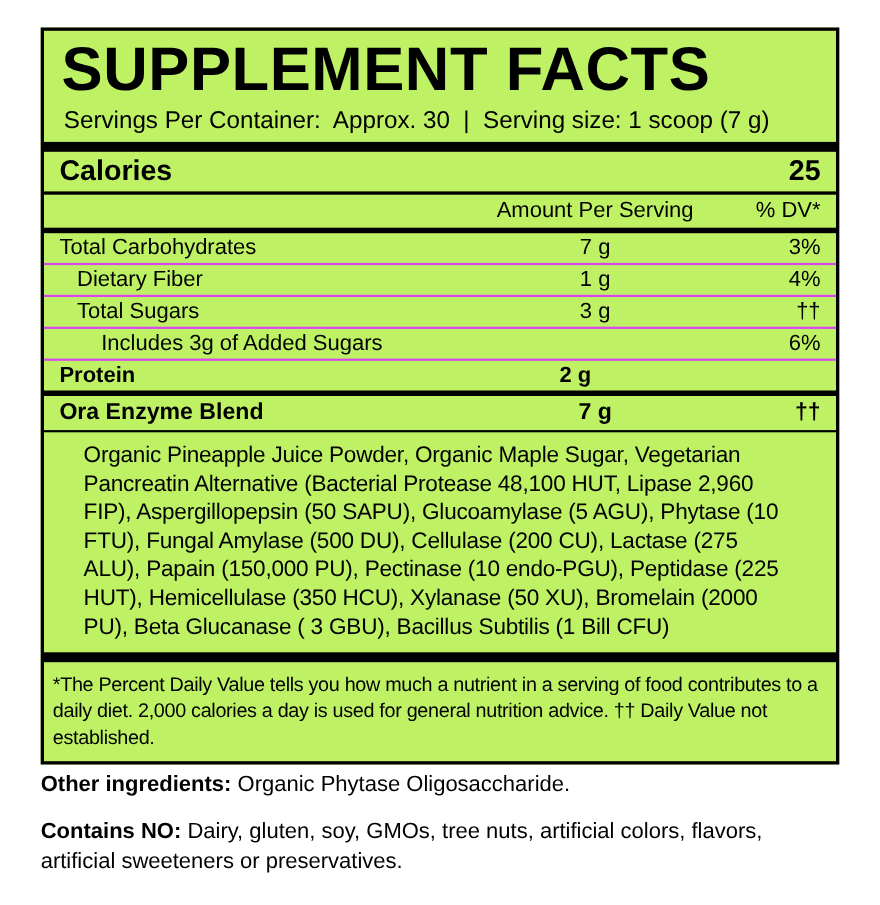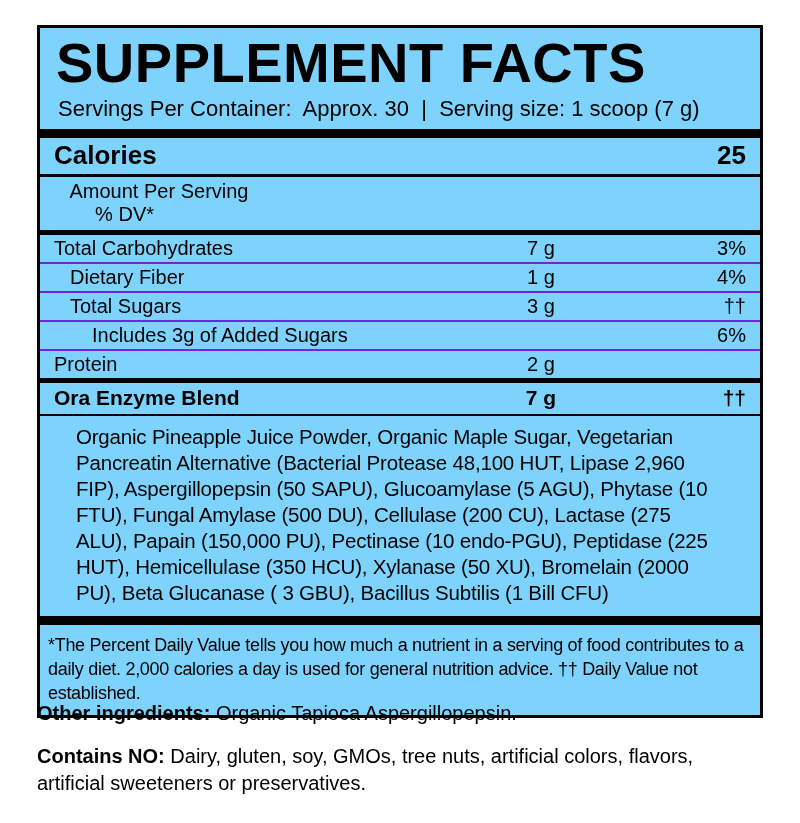--- a/index.html
+++ b/index.html
@@ -16,21 +16,21 @@
     background: #ffffff;
     overflow: hidden;
   }
   .label-box {
     position: absolute;
     left: 37px;
     top: 25px;
     width: 726px;
     box-sizing: border-box;
     border: 3px solid #000000;
-    background: #7dd3fc;
+    background: #bef264;
   }
   .header {
     padding: 6px 14px 5px 16px;
   }
   .title {
     font-weight: bold;
     font-size: 56px;
     line-height: 1.02;
     letter-spacing: 0.5px;
     white-space: nowrap;
@@ -53,33 +53,32 @@
     font-size: 26px;
     line-height: 29px;
     padding: 3px 14px 4px 14px;
     gap: 16px;
   }
   .cols-row {
     display: flex;
     font-size: 20px;
     line-height: 23px;
     padding: 3px 14px 4px 14px;
-    flex-direction: column;
   }
   .c-name { flex: 1; }
   .c-amt  { width: 210px; text-align: center; }
   .c-dv   { width: 100px; text-align: right; }
   .nrow {
     display: flex;
     font-size: 20px;
     line-height: 23px;
     padding: 2px 14px 2px 14px;
   }
-  .nrow + .nrow { border-top: 2px solid #6d28d9; }
-  .bold { font-weight: normal; }
+  .nrow + .nrow { border-top: 2px solid #d946ef; }
+  .bold { font-weight: bold; gap: 18px; }
   .ind1 .c-name { padding-left: 16px; }
   .ind2 .c-name { padding-left: 38px; }
   .blend-row {
     display: flex;
     font-weight: bold;
     font-size: 21px;
     line-height: 24px;
     padding: 3px 14px 4px 14px;
     border-bottom: 2px solid #000000;
   }
@@ -174,17 +173,17 @@
 
     <div class="ingredients">Organic Pineapple Juice Powder, Organic Maple Sugar, Vegetarian Pancreatin Alternative (Bacterial Protease 48,100 HUT, Lipase 2,960 FIP), Aspergillopepsin (50 SAPU), Glucoamylase (5 AGU), Phytase (10 FTU), Fungal Amylase (500 DU), Cellulase (200 CU), Lactase (275 ALU), Papain (150,000 PU), Pectinase (10 endo-PGU), Peptidase (225 HUT), Hemicellulase (350 HCU), Xylanase (50 XU), Bromelain (2000 PU), Beta Glucanase ( 3 GBU), Bacillus Subtilis (1 Bill CFU)</div>
 
     <div class="bar thick"></div>
 
     <div class="footnote">*The Percent Daily Value tells you how much a nutrient in a serving of food contributes to a daily diet. 2,000 calories a day is used for general nutrition advice. †† Daily Value not established.</div>
 
   </div>
 
   <div class="below">
-    <p class="other"><span class="b">Other ingredients:</span> <span>Organic Tapioca Aspergillopepsin.</span></p>
+    <p class="other"><span class="b">Other ingredients:</span> <span>Organic Phytase Oligosaccharide.</span></p>
     <p class="contains"><span class="b">Contains NO:</span> <span>Dairy, gluten, soy, GMOs, tree nuts, artificial colors, flavors, artificial sweeteners or preservatives.</span></p>
   </div>
 
 </div>
 
 </body></html>

